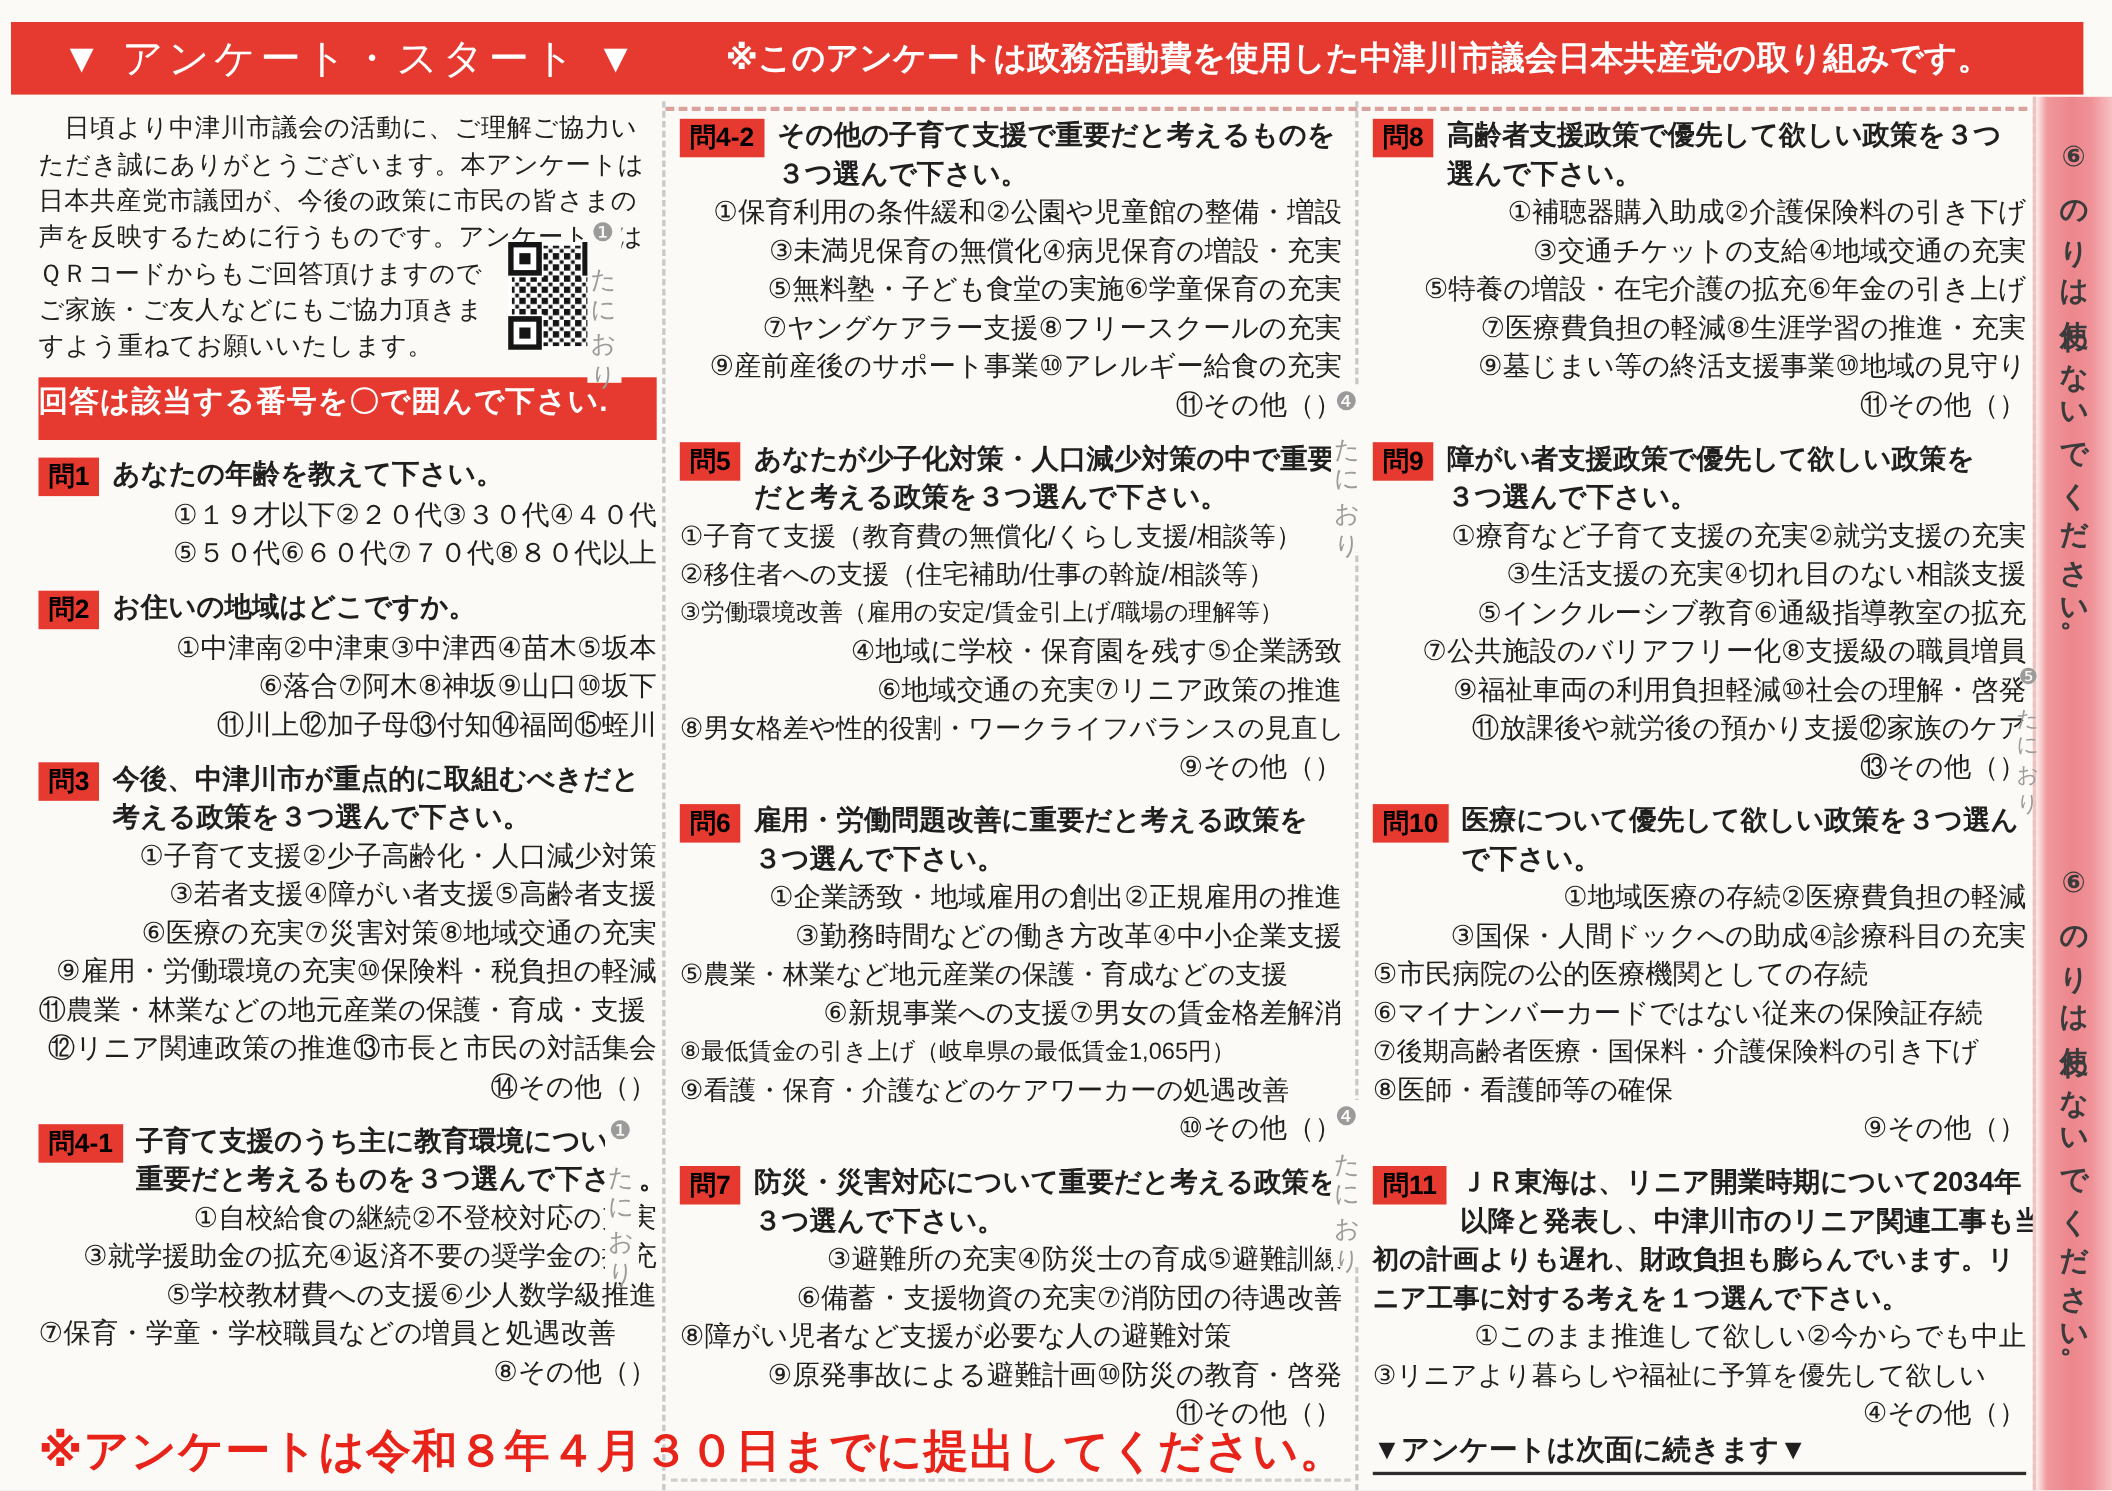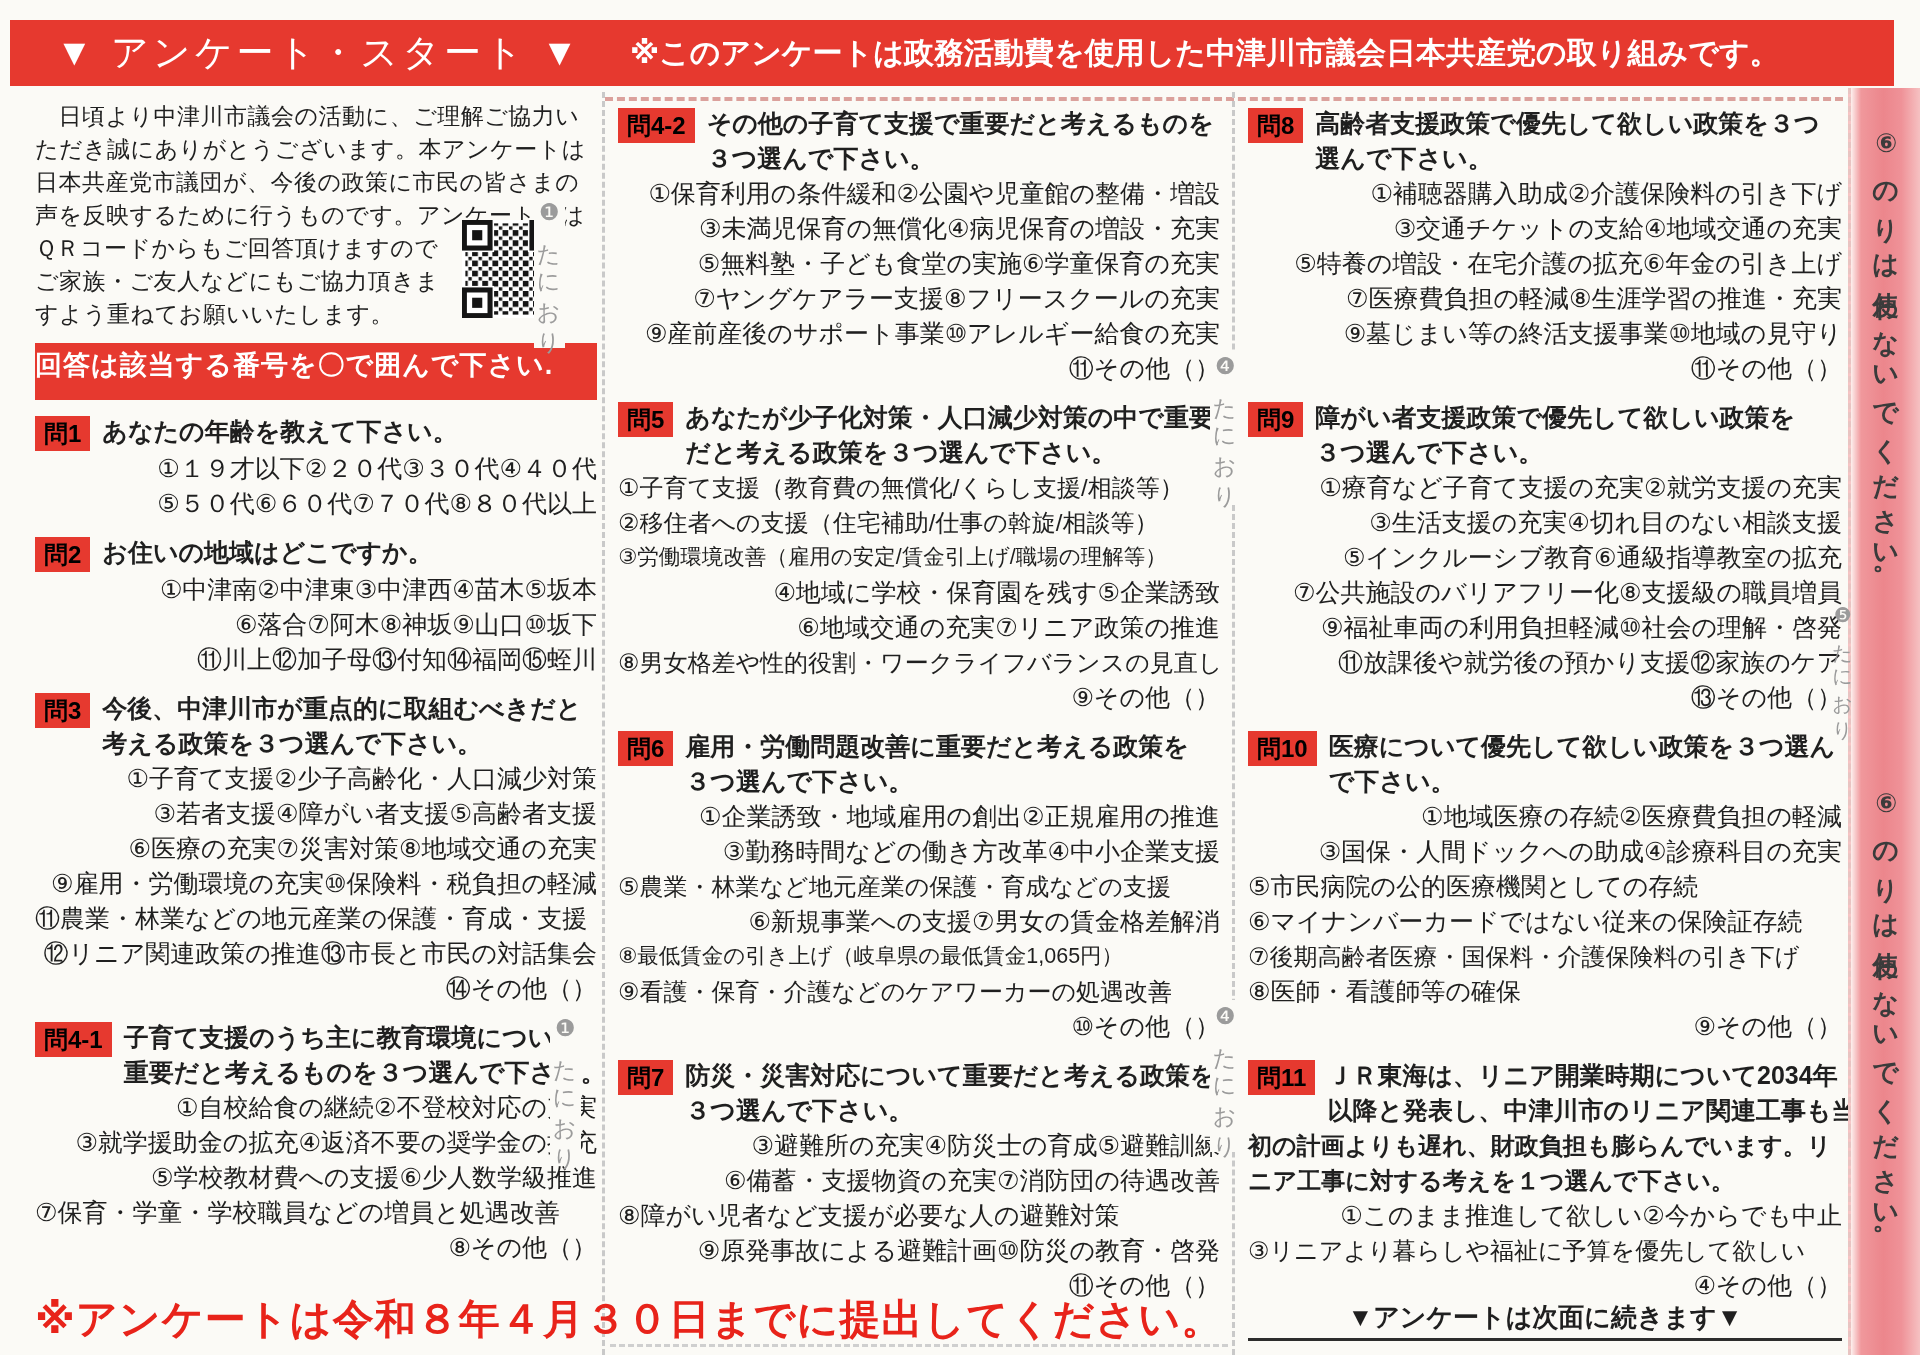--- a/index.html
+++ b/index.html
@@ -2,21 +2,21 @@
 <html><head>
 <meta charset="utf-8">
 <style>
   html,body{margin:0;padding:0;background:#e8e8e8;}
   #page{position:relative;width:1920px;height:1355px;background:#fbfaf6;overflow:hidden;
         font-family:"Liberation Sans","DejaVu Sans",sans-serif;color:var(--text,#1f1f1f);}
   
   .top-banner{position:absolute;left:10px;top:20px;width:1884px;height:66px;
         background:var(--banner-red,#e6392f);display:flex;align-items:center;}
   .banner-left{margin-left:46px;font-size:37px;font-weight:normal;color:#fff;letter-spacing:4px;white-space:nowrap;}
-  .banner-right{margin-left:48px;font-size:30px;font-weight:bold;color:#fff;white-space:nowrap;}
+  .banner-right{margin-left:78px;font-size:30px;font-weight:bold;color:#fff;white-space:nowrap;}
   
   .col{position:absolute;}
   #col-left{left:35px;top:100px;width:562px;}
   #col-middle{left:618px;top:92px;width:602px;}
   #col-right{left:1248px;top:92px;width:594px;}
   .intro{font-size:23px;line-height:33px;white-space:pre;letter-spacing:0.5px;}
   .instruction-banner{margin-top:12px;background:var(--banner-red,#e6392f);color:#fff;
         font-size:27px;font-weight:bold;height:57px;line-height:45px;
         letter-spacing:1px;white-space:nowrap;}
   .question{margin-top:14px;}
@@ -47,21 +47,21 @@
   #edge-strip{position:absolute;left:1848px;top:88px;width:72px;height:1267px;
         background:linear-gradient(90deg,#fdf0ee 0%,#f0989c 14%,#ec868c 45%,#ef9298 70%,#f7c9c9 100%);
         border-left:3px dashed #e8c4c2;}
   .glue-text{position:absolute;writing-mode:vertical-rl;color:#3b3b3b;font-weight:600;
         font-size:26px;letter-spacing:6px;left:18px;white-space:nowrap;}
   #glue-text-top{top:40px;}
   #glue-text-bottom{top:700px;}
   
   #deadline{position:absolute;left:35px;top:1292px;width:1185px;text-align:center;
         font-size:41px;font-weight:bold;color:var(--deadline-red,#e8231a);letter-spacing:1px;white-space:nowrap;}
-  #continues{position:absolute;left:1248px;top:1300px;width:594px;text-align:center;
+  #continues{position:absolute;left:1248px;top:1300px;width:594px;text-align:left;
         font-size:26px;font-weight:bold;white-space:nowrap;}
   #footer-rule{position:absolute;left:1248px;top:1338px;width:594px;height:3px;background:#2d2d2d;}
 </style>
 </head>
 <body>
 
 <div id="page" style="--banner-red: #e6392f; --badge-red: #e6392f; --deadline-red: #e8231a; --fold-grey: #9b9b9b; --divider-grey: #c9c9c9; --text: #1f1f1f;">
 
   <div class="top-banner">
     <span class="banner-left">▼ アンケート・スタート ▼</span>

